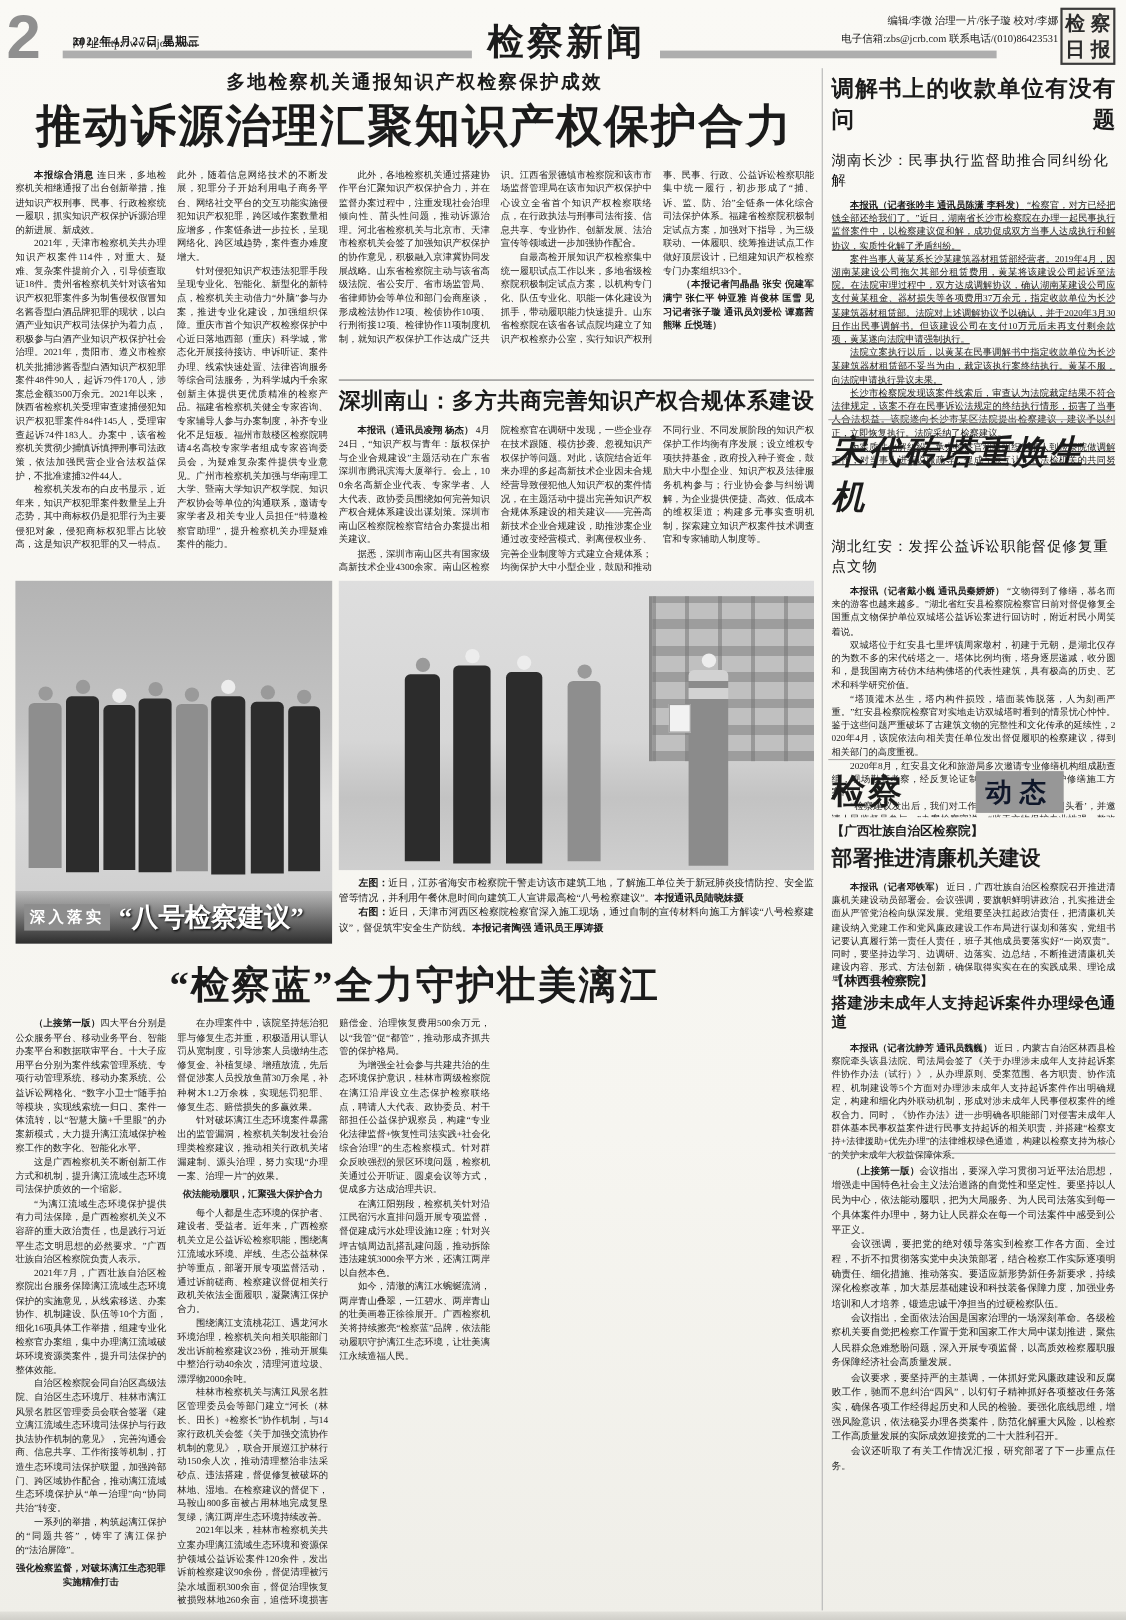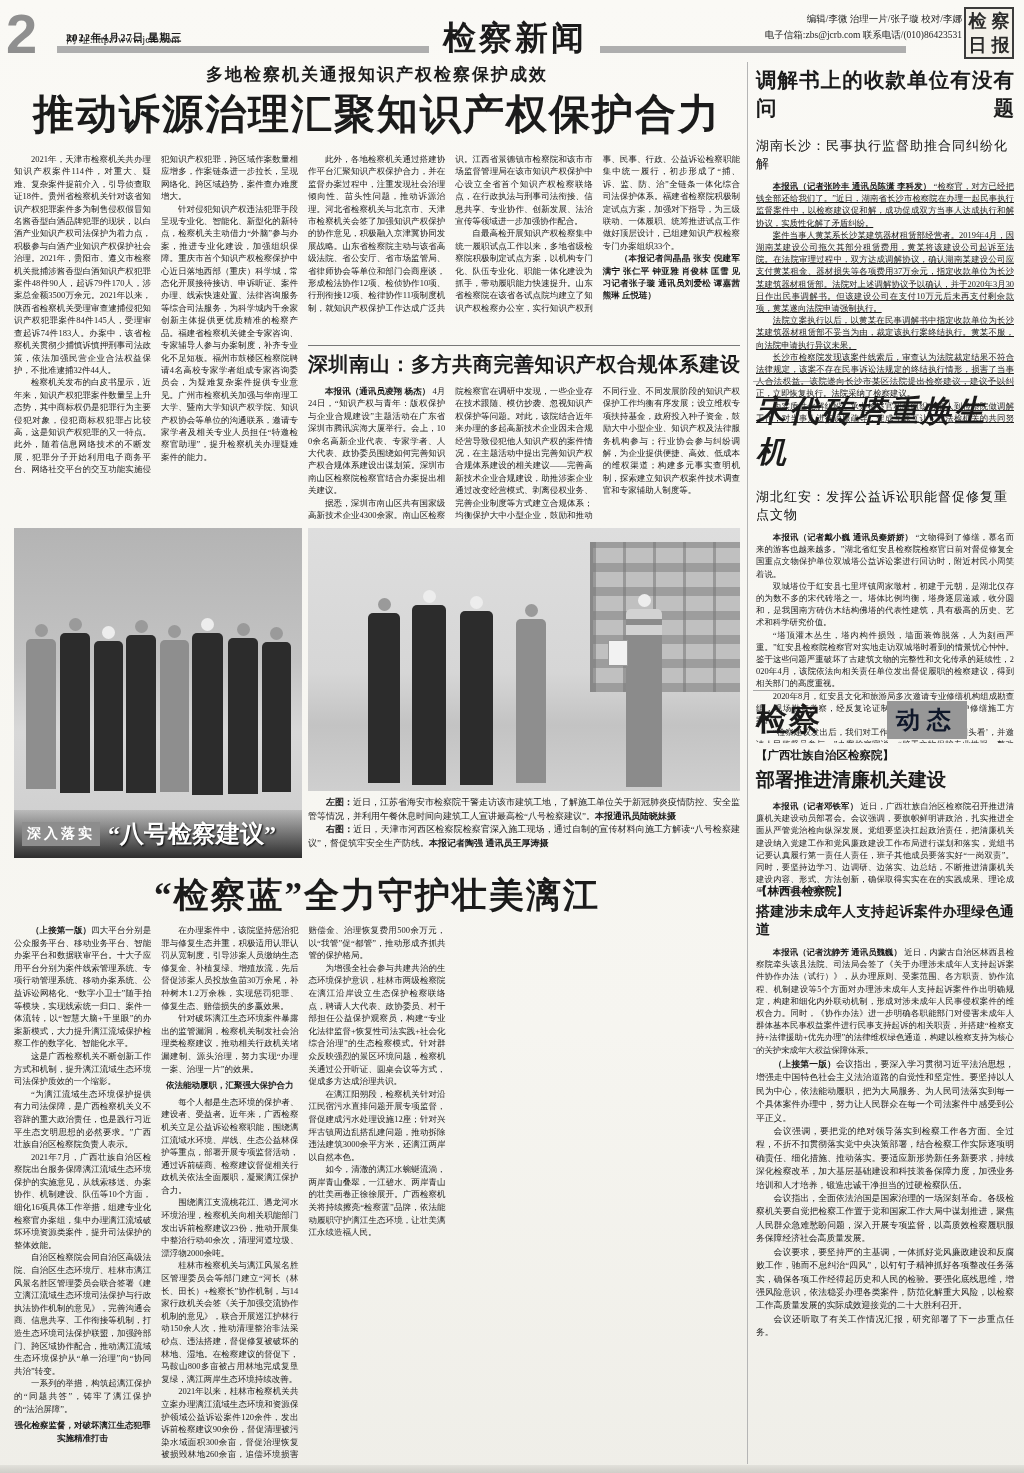--- a/index.html
+++ b/index.html
@@ -120,20 +120,21 @@
   <div class="abs masthead">
     <span>检</span>
     <span>察</span>
     <span>日</span>
     <span>报</span>
   </div>
 
   <div class="abs kicker">多地检察机关通报知识产权检察保护成效</div>
   <div class="abs headline">推动诉源治理汇聚知识产权保护合力</div>
   <div class="abs lead-left bodytext">
+      <p><b>本报综合消息</b> 连日来，多地检察机关相继通报了出台创新举措，推进知识产权刑事、民事、行政检察统一履职，抓实知识产权保护诉源治理的新进展、新成效。</p>
       <p>2021年，天津市检察机关共办理知识产权案件114件，对重大、疑难、复杂案件提前介入，引导侦查取证18件。贵州省检察机关针对该省知识产权犯罪案件多为制售侵权假冒知名酱香型白酒品牌犯罪的现状，以白酒产业知识产权司法保护为着力点，积极参与白酒产业知识产权保护社会治理。2021年，贵阳市、遵义市检察机关批捕涉酱香型白酒知识产权犯罪案件48件90人，起诉79件170人，涉案总金额3500万余元。2021年以来，陕西省检察机关受理审查逮捕侵犯知识产权犯罪案件84件145人，受理审查起诉74件183人。办案中，该省检察机关贯彻少捕慎诉慎押刑事司法政策，依法加强民营企业合法权益保护，不批准逮捕32件44人。</p>
       <p>检察机关发布的白皮书显示，近年来，知识产权犯罪案件数量呈上升态势，其中商标权仍是犯罪行为主要侵犯对象，侵犯商标权犯罪占比较高，这是知识产权犯罪的又一特点。此外，随着信息网络技术的不断发展，犯罪分子开始利用电子商务平台、网络社交平台的交互功能实施侵犯知识产权犯罪，跨区域作案数量相应增多，作案链条进一步拉长，呈现网络化、跨区域趋势，案件查办难度增大。</p>
       <p>针对侵犯知识产权违法犯罪手段呈现专业化、智能化、新型化的新特点，检察机关主动借力“外脑”参与办案，推进专业化建设，加强组织保障。重庆市首个知识产权检察保护中心近日落地西部（重庆）科学城，常态化开展接待接访、申诉听证、案件办理、线索快速处置、法律咨询服务等综合司法服务，为科学城内千余家创新主体提供更优质精准的检察产品。福建省检察机关健全专家咨询、专家辅导人参与办案制度，补齐专业化不足短板。福州市鼓楼区检察院聘请4名高校专家学者组成专家咨询委员会，为疑难复杂案件提供专业意见。广州市检察机关加强与华南理工大学、暨南大学知识产权学院、知识产权协会等单位的沟通联系，邀请专家学者及相关专业人员担任“特邀检察官助理”，提升检察机关办理疑难案件的能力。</p>
     </div>
   <div class="abs lead-right bodytext">
       <p>此外，各地检察机关通过搭建协作平台汇聚知识产权保护合力，并在监督办案过程中，注重发现社会治理倾向性、苗头性问题，推动诉源治理。河北省检察机关与北京市、天津市检察机关会签了加强知识产权保护的协作意见，积极融入京津冀协同发展战略。山东省检察院主动与该省高级法院、省公安厅、省市场监管局、省律师协会等单位和部门会商座谈，形成检法协作12项、检侦协作10项、行刑衔接12项、检律协作11项制度机制，就知识产权保护工作达成广泛共识。江西省景德镇市检察院和该市市场监督管理局在该市知识产权保护中心设立全省首个知识产权检察联络点，在行政执法与刑事司法衔接、信息共享、专业协作、创新发展、法治宣传等领域进一步加强协作配合。</p>
       <p>自最高检开展知识产权检察集中统一履职试点工作以来，多地省级检察院积极制定试点方案，以机构专门化、队伍专业化、职能一体化建设为抓手，带动履职能力快速提升。山东省检察院在该省各试点院均建立了知识产权检察办公室，实行知识产权刑事、民事、行政、公益诉讼检察职能集中统一履行，初步形成了“捕、诉、监、防、治”全链条一体化综合司法保护体系。福建省检察院积极制定试点方案，加强对下指导，为三级联动、一体履职、统筹推进试点工作做好顶层设计，已组建知识产权检察专门办案组织33个。</p>
       <p><b>（本报记者闫晶晶 张安 倪建军 满宁 张仁平 钟亚雅 肖俊林 匡雪 见习记者张子璇 通讯员刘爱松 谭嘉茜 熊琳 丘悦琏）</b></p>
     </div>
 

